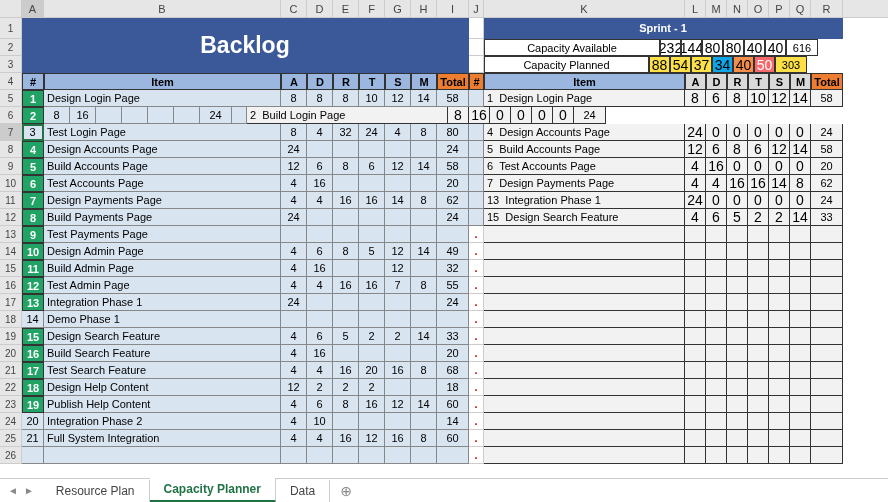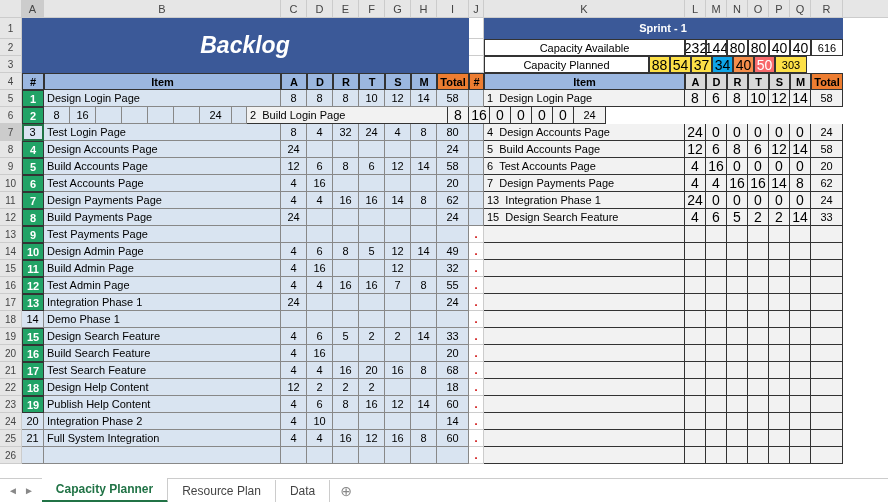--- a/index.html
+++ b/index.html
@@ -107,30 +107,30 @@
       <div class="row-h">22</div>
       <div class="row-h">23</div>
       <div class="row-h">24</div>
       <div class="row-h">25</div>
       <div class="row-h">26</div>
     </div>
 
     <div class="grid">
 
       <div class="gr" style="height:21px">
-        <div class="cell darkblue darkblue-title" style="width:447px;height:55px;position:absolute;z-index:1;font-style:italic;">Backlog</div>
+        <div class="cell darkblue darkblue-title" style="width:447px;height:55px;position:absolute;z-index:1;">Backlog</div>
         <div style="width:447px"></div>
         <div class="cell wJ"></div>
         <div class="cell darkblue c" style="width:359px">Sprint - 1</div>
       </div>
 
       <div class="gr">
         <div style="width:447px"></div>
         <div class="cell wJ"></div>
-        <div class="cell c cap-w" style="width:201px">Capacity Available</div>
+        <div class="cell c cap-w" style="width:176px">Capacity Available</div>
         <div class="cell wL c cap-w small">232</div>
         <div class="cell wM c cap-w small">144</div>
         <div class="cell wN c cap-w small">80</div>
         <div class="cell wO c cap-w small">80</div>
         <div class="cell wP c cap-w small">40</div>
         <div class="cell wQ c cap-w small">40</div>
         <div class="cell wR c cap-w">616</div>
       </div>
 
       <div class="gr">
@@ -610,18 +610,18 @@
         <div class="cell wR grey"></div>
       </div>
     </div>
   </div>
 
   <div class="tabs">
     <div class="tab-nav">
       <span>◄</span>
       <span>►</span>
     </div>
+    <div class="tab">Resource Plan</div>
     <div class="tab active">Capacity Planner</div>
-    <div class="tab">Resource Plan</div>
     <div class="tab">Data</div>
     <div class="tab-add">⊕</div>
   </div>
 </div>
 
 </body></html>

